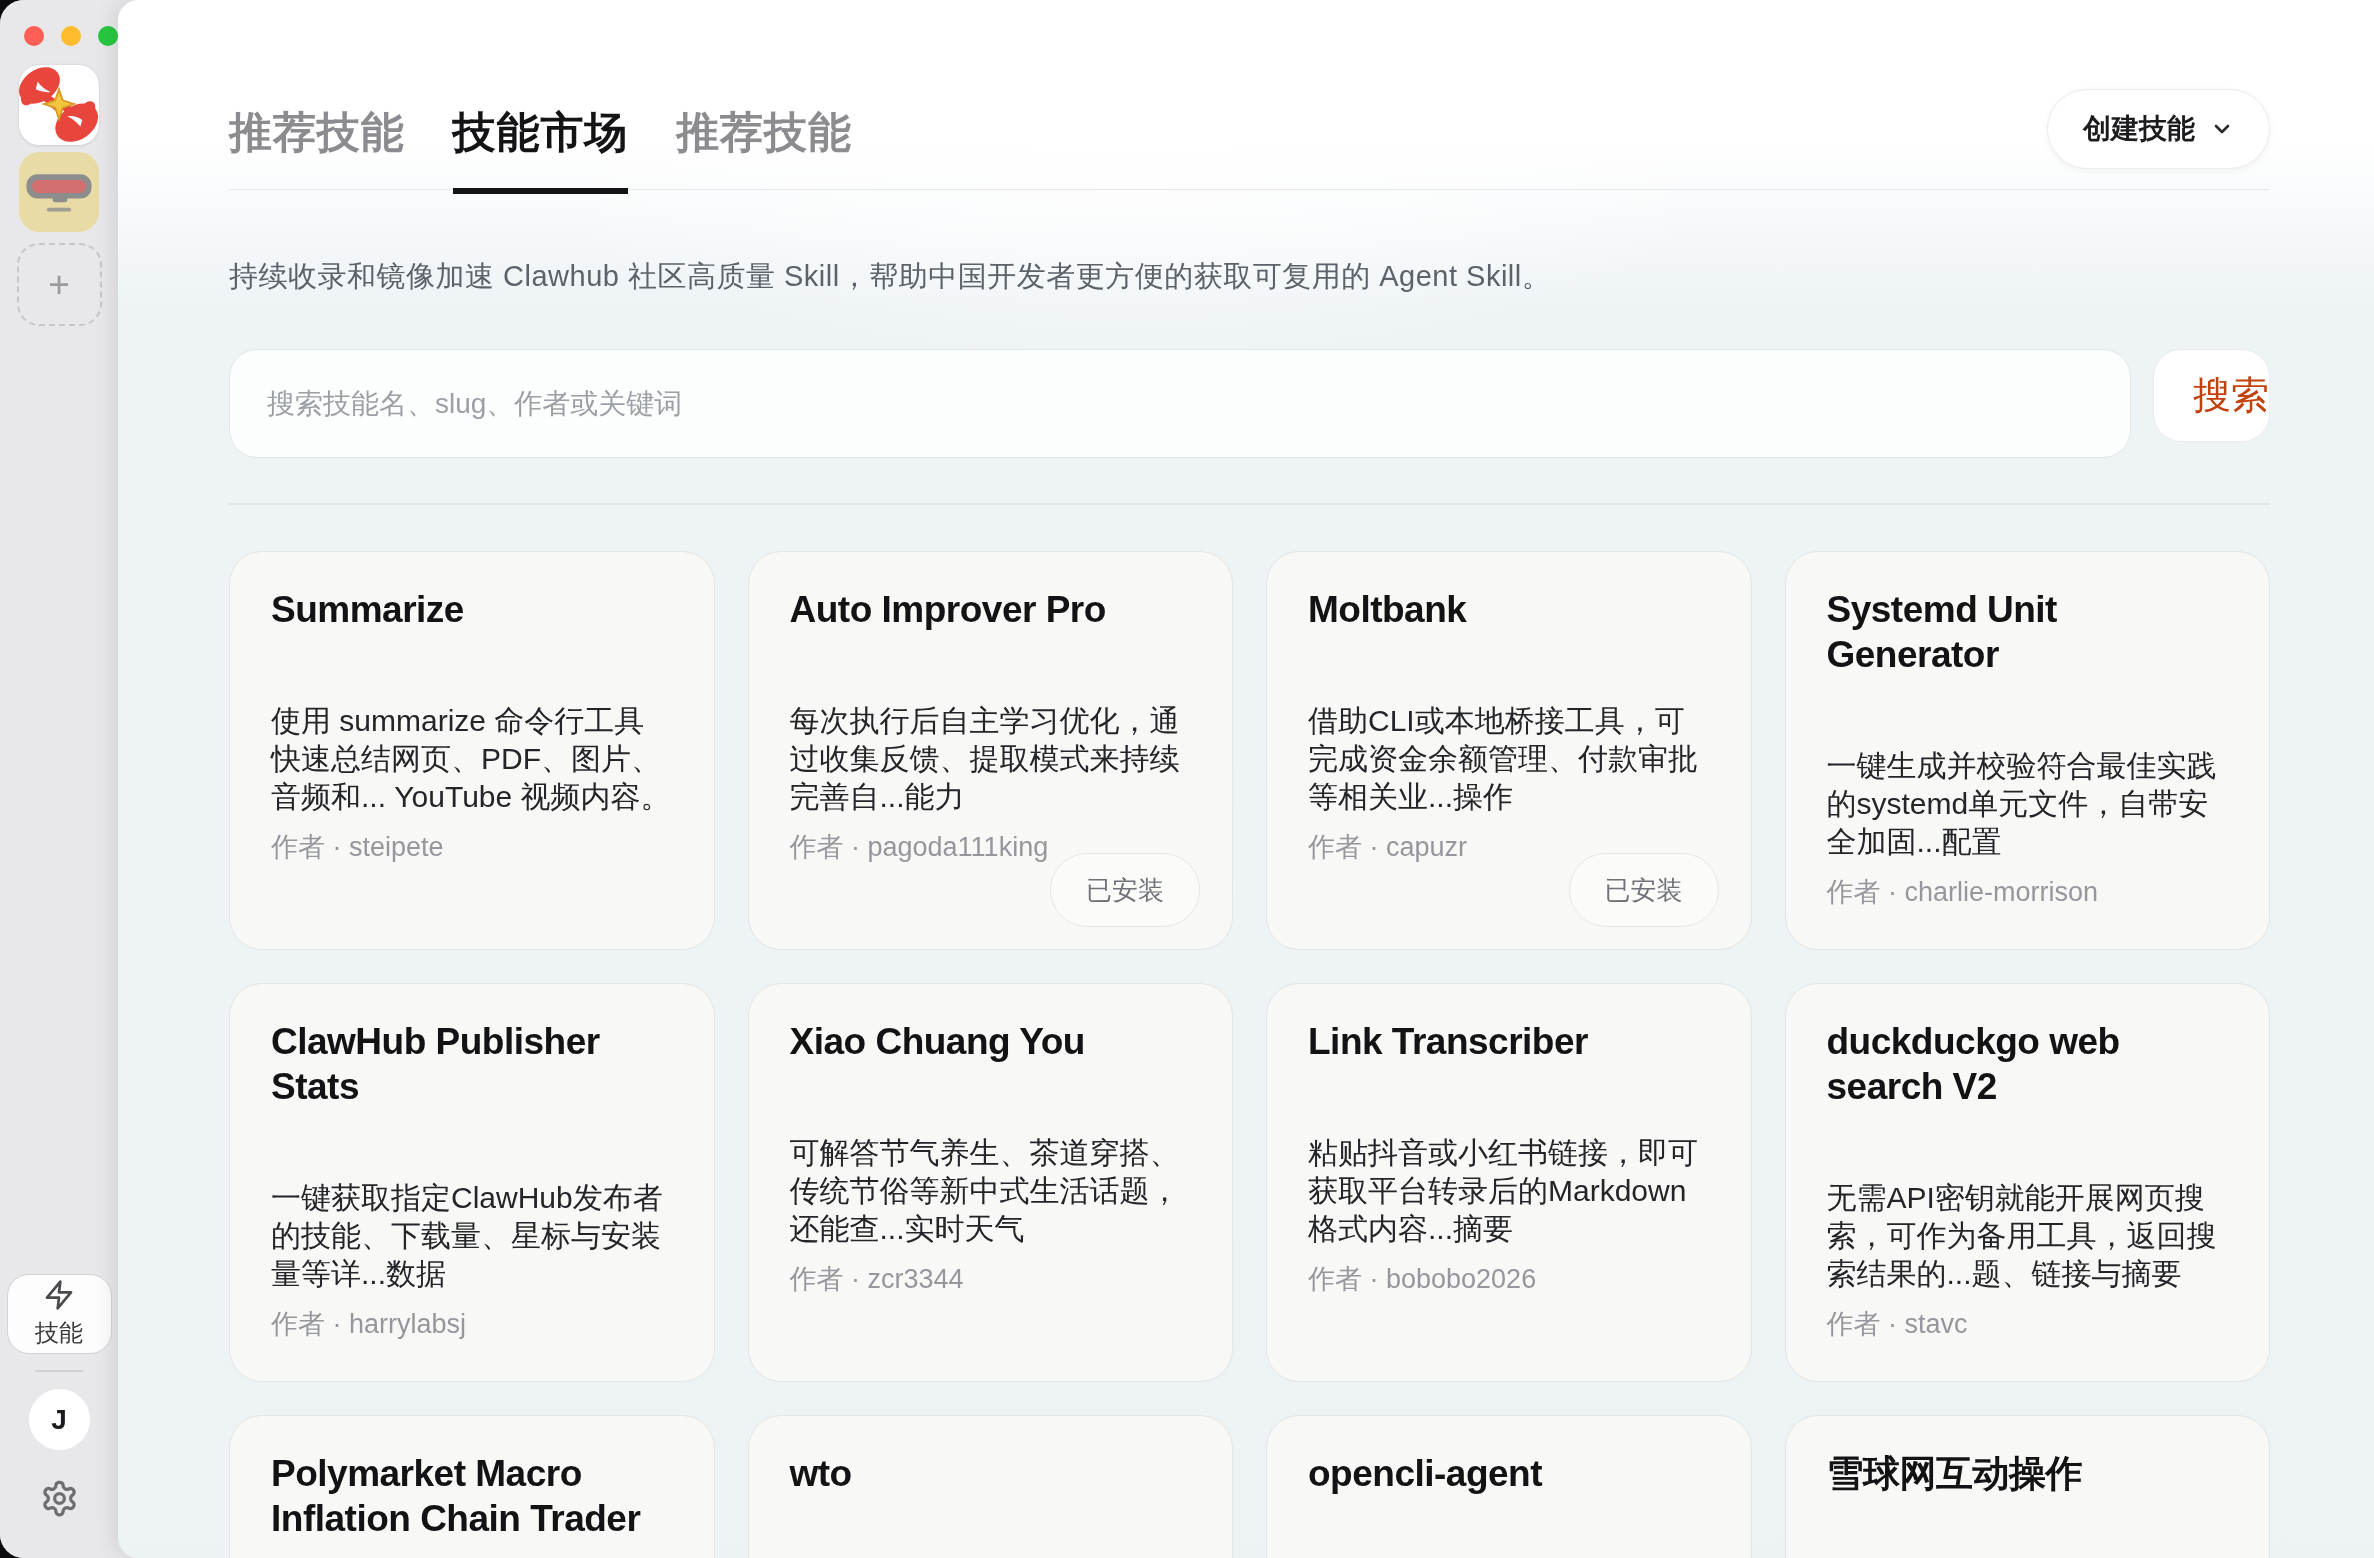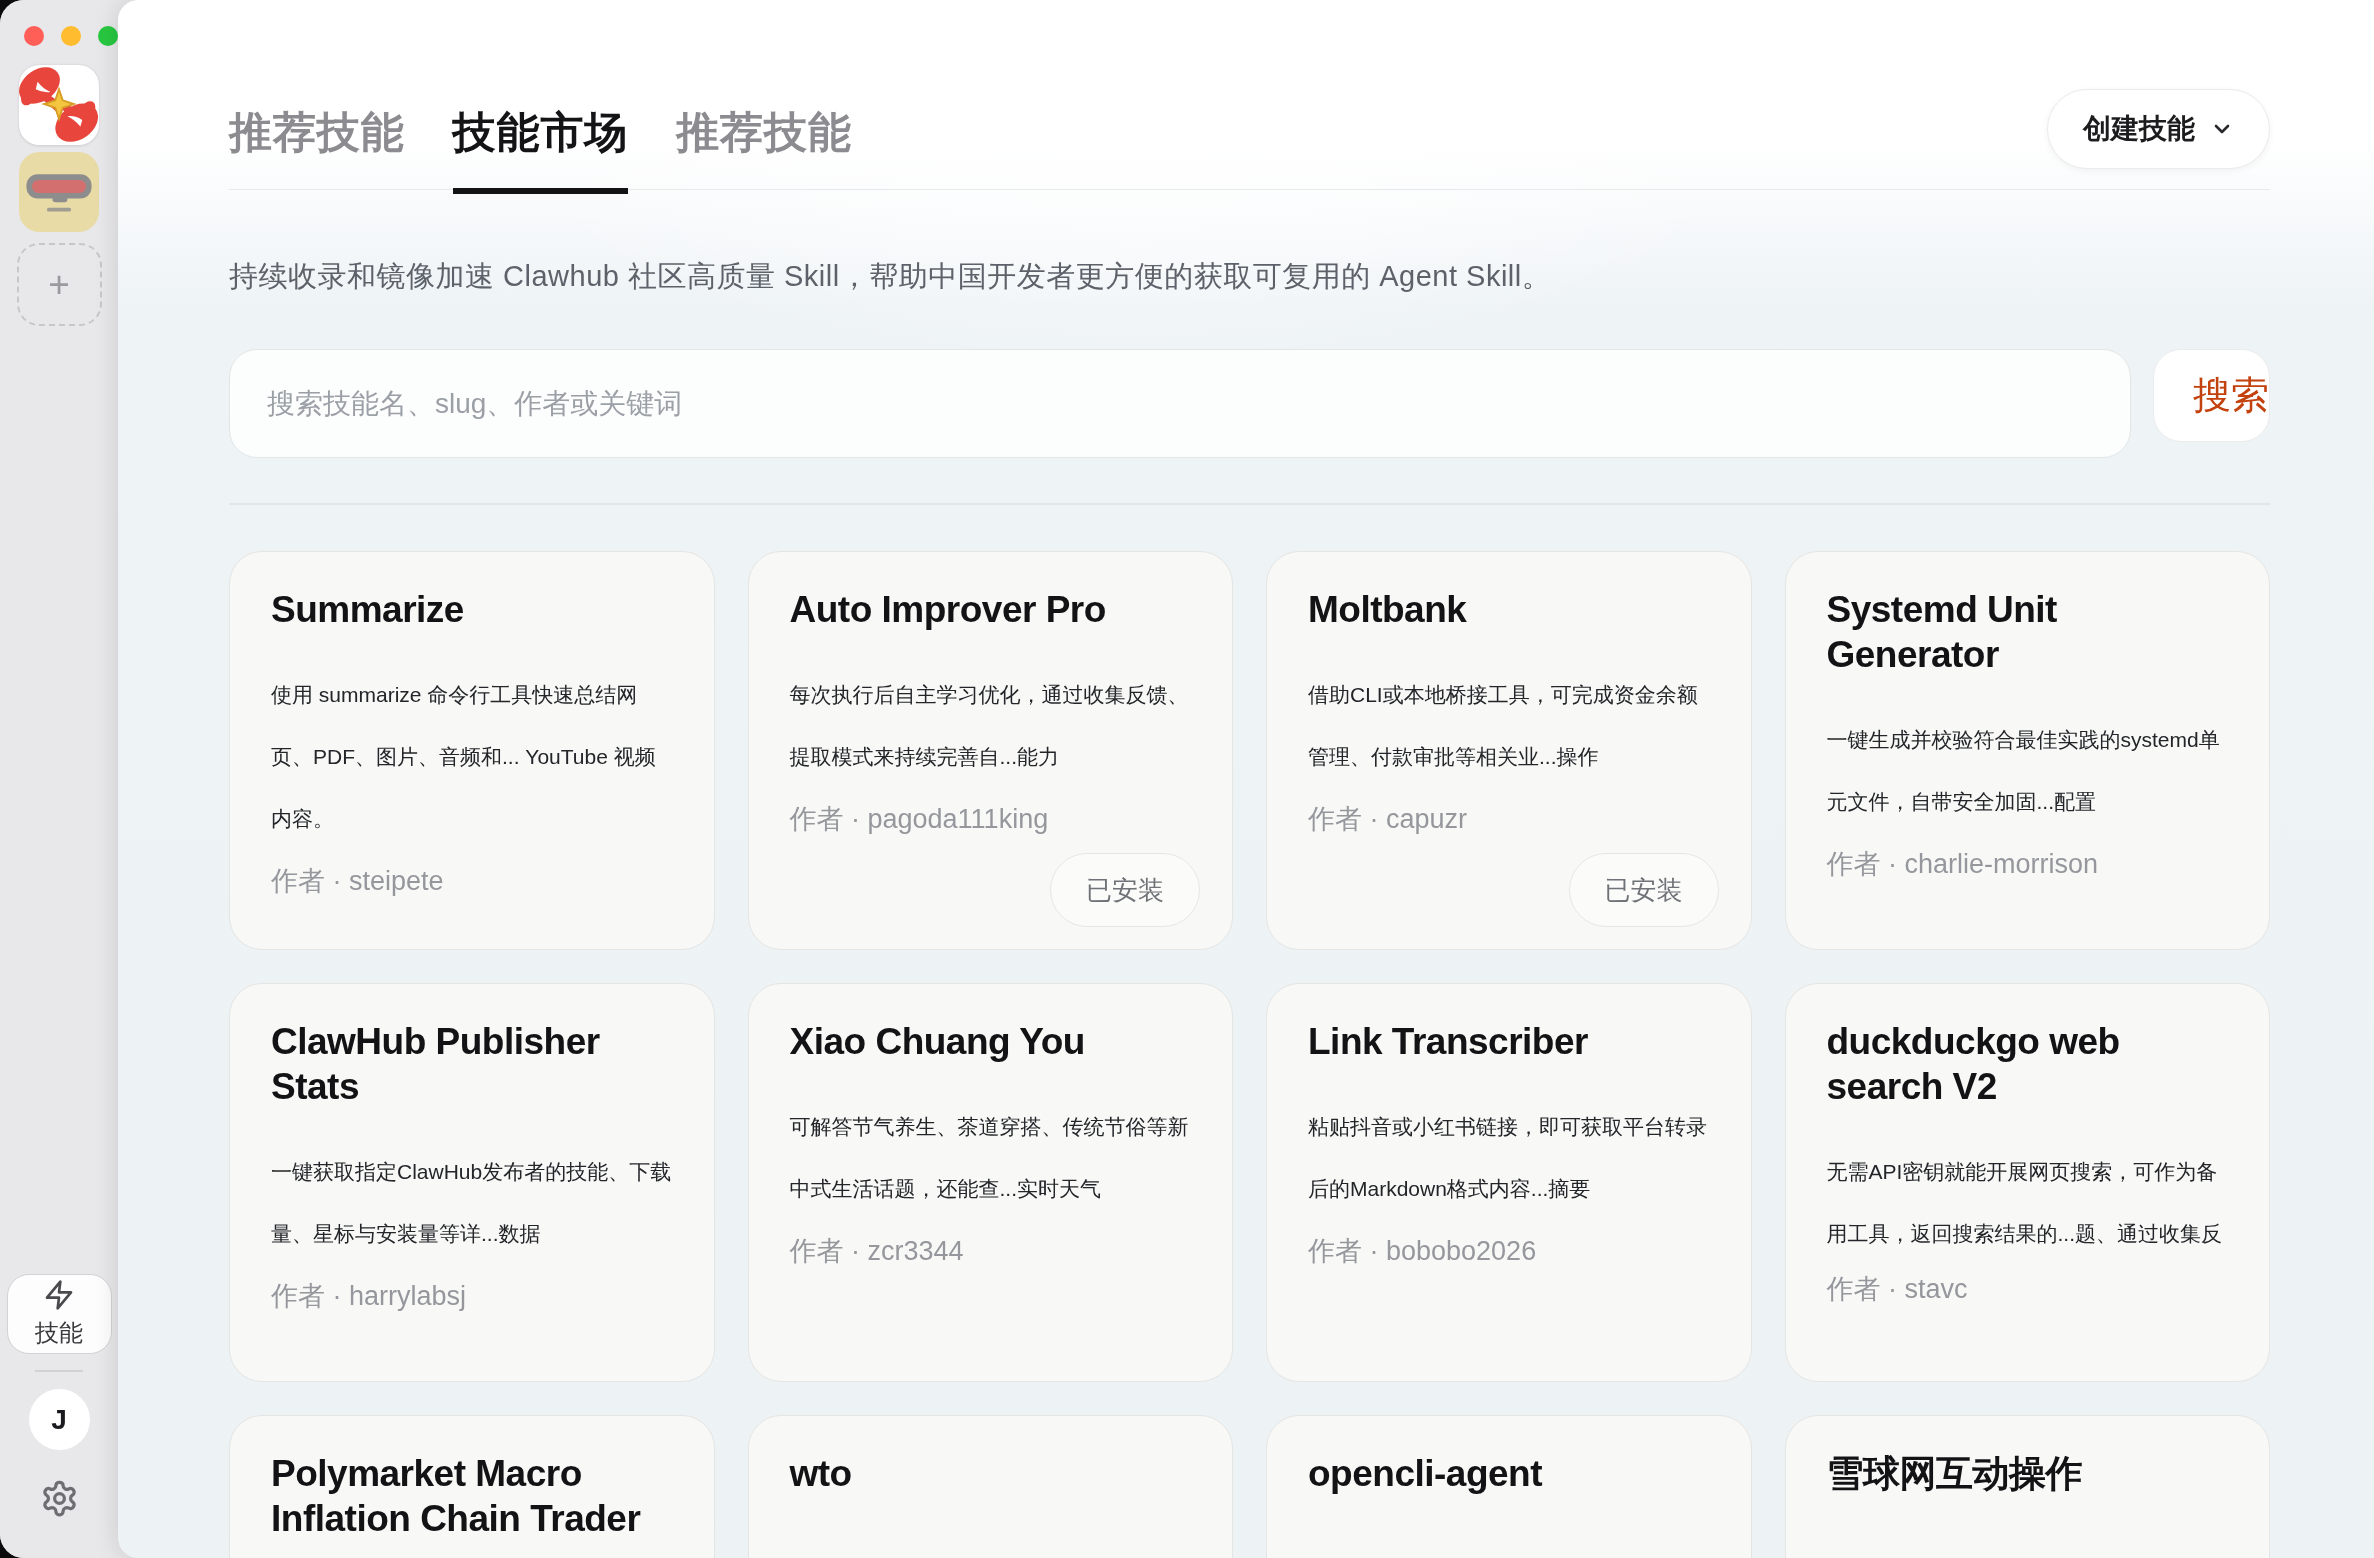--- a/index.html
+++ b/index.html
@@ -57,21 +57,21 @@
                   font-size:28px; color:#1c1c1f; outline:none; font-family:inherit; }
   .search-input::placeholder { color:#9aa0a6; }
   .search-btn { margin-left:22px; width:117px; height:93px; background:#ffffff; border:1.9px solid #ebebed; border-radius:28px;
                 font-size:38px; color:#c2410c; font-weight:500; display:flex; align-items:center; justify-content:flex-end; }
   .section-divider { margin-top:45px; height:1.9px; background:#e2e6e8; }
 
   
   .grid { margin-top:46px; display:grid; grid-template-columns:repeat(4,1fr); gap:33px; }
   .card { position:relative; height:399px; background:#f8f8f7; border:1.9px solid #e5e5e3; border-radius:33px; padding:35px 41px; overflow:hidden; }
   .card-title { font-size:37px; font-weight:800; color:#131316; line-height:45px; letter-spacing:-0.5px; }
-  .card-desc { margin-top:32px; font-size:21px; line-height:62px; color:#232529; }
+  .card-desc { margin-top:70px; font-size:30px; line-height:38px; color:#232529; }
   .card-desc.clip { max-height:117px; overflow:hidden; }
   .card-author { margin-top:13px; font-size:27px; font-weight:500; color:#95979c; }
   .badge { position:absolute; right:32px; bottom:22px; padding:18.6px 35px; background:#fbfbfa; border:1.9px solid #e6e6e4;
            border-radius:927px; font-size:26px; color:#6f7277; }
 
   svg { display:block; }
 </style>
 </head>
 <body>
 
@@ -209,21 +209,21 @@
 
         <div class="card">
           <div class="card-title">Link Transcriber</div>
           <div class="card-desc">粘贴抖音或小红书链接，即可获取平台转录后的Markdown格式内容...摘要</div>
           <div class="card-author">作者 · bobobo2026</div>
 
         </div>
 
         <div class="card">
           <div class="card-title">duckduckgo web search V2</div>
-          <div class="card-desc clip">无需API密钥就能开展网页搜索，可作为备用工具，返回搜索结果的...题、通过收集反馈</div>
+          <div class="card-desc clip">无需API密钥就能开展网页搜索，可作为备用工具，返回搜索结果的...题、链接与摘要</div>
           <div class="card-author">作者 · stavc</div>
 
         </div>
 
         <div class="card">
           <div class="card-title">Polymarket Macro Inflation Chain Trader</div>
           <div class="card-desc"></div>
           <div class="card-author"></div>
 
         </div>

